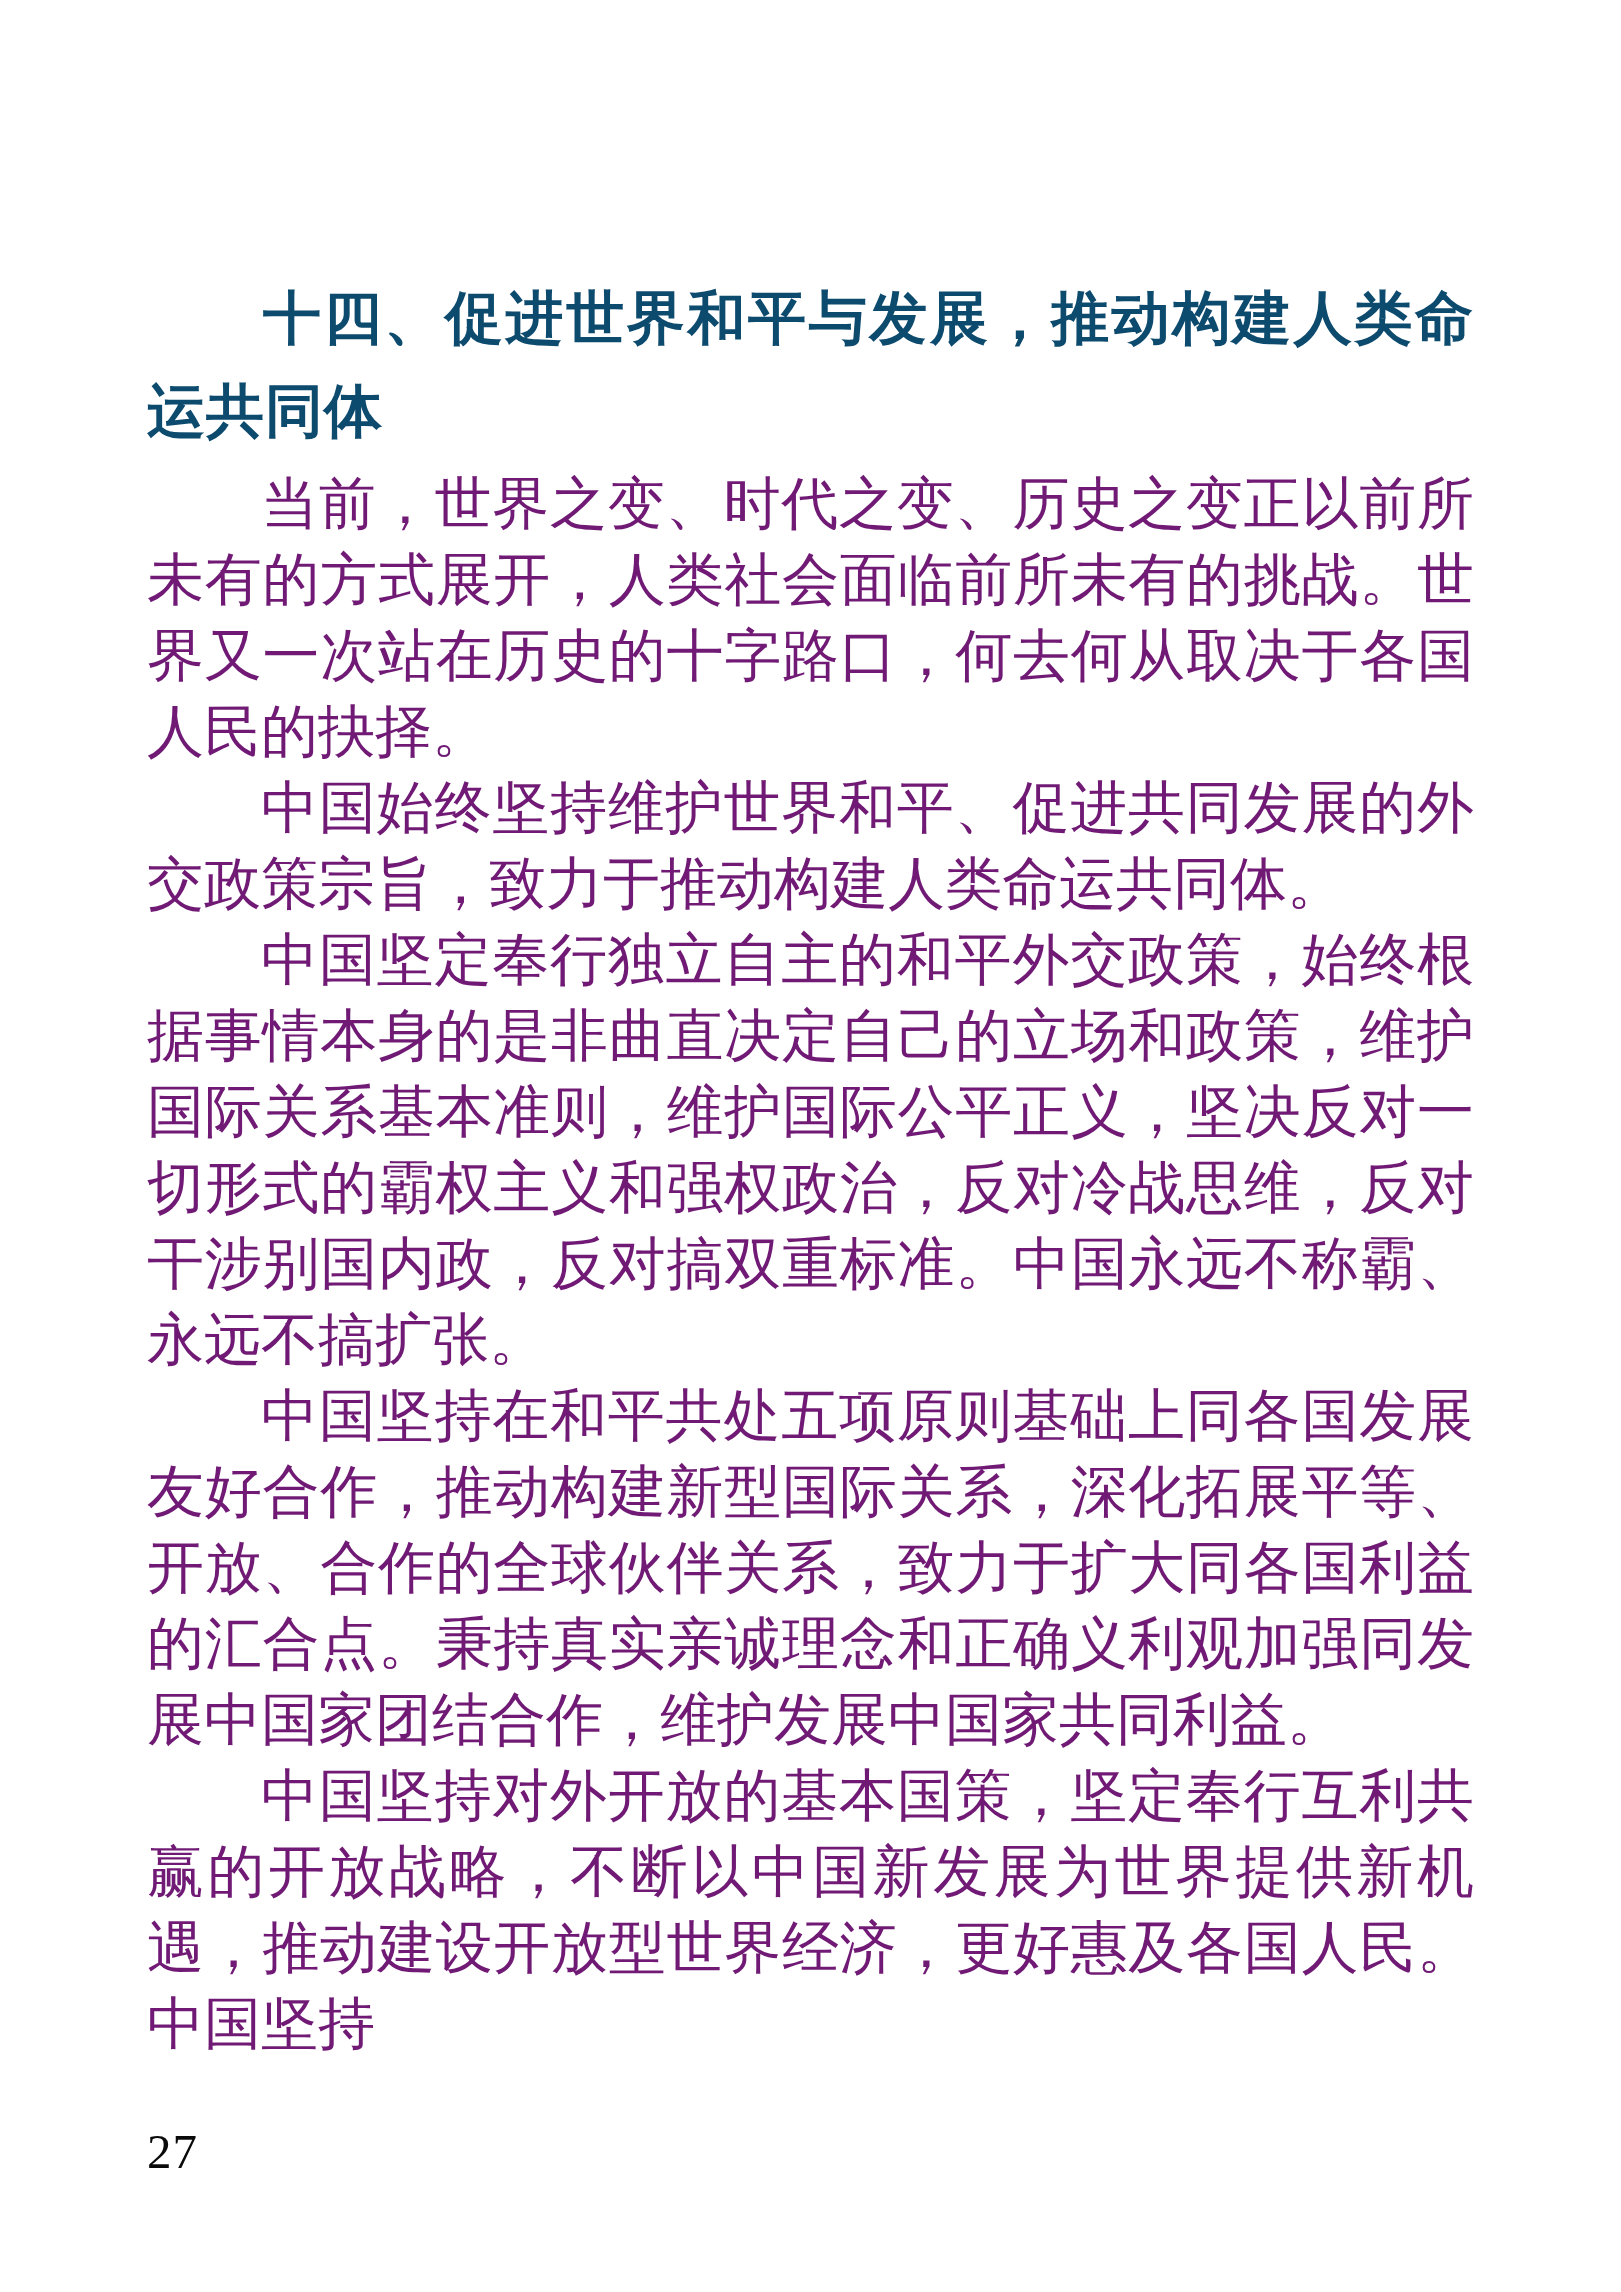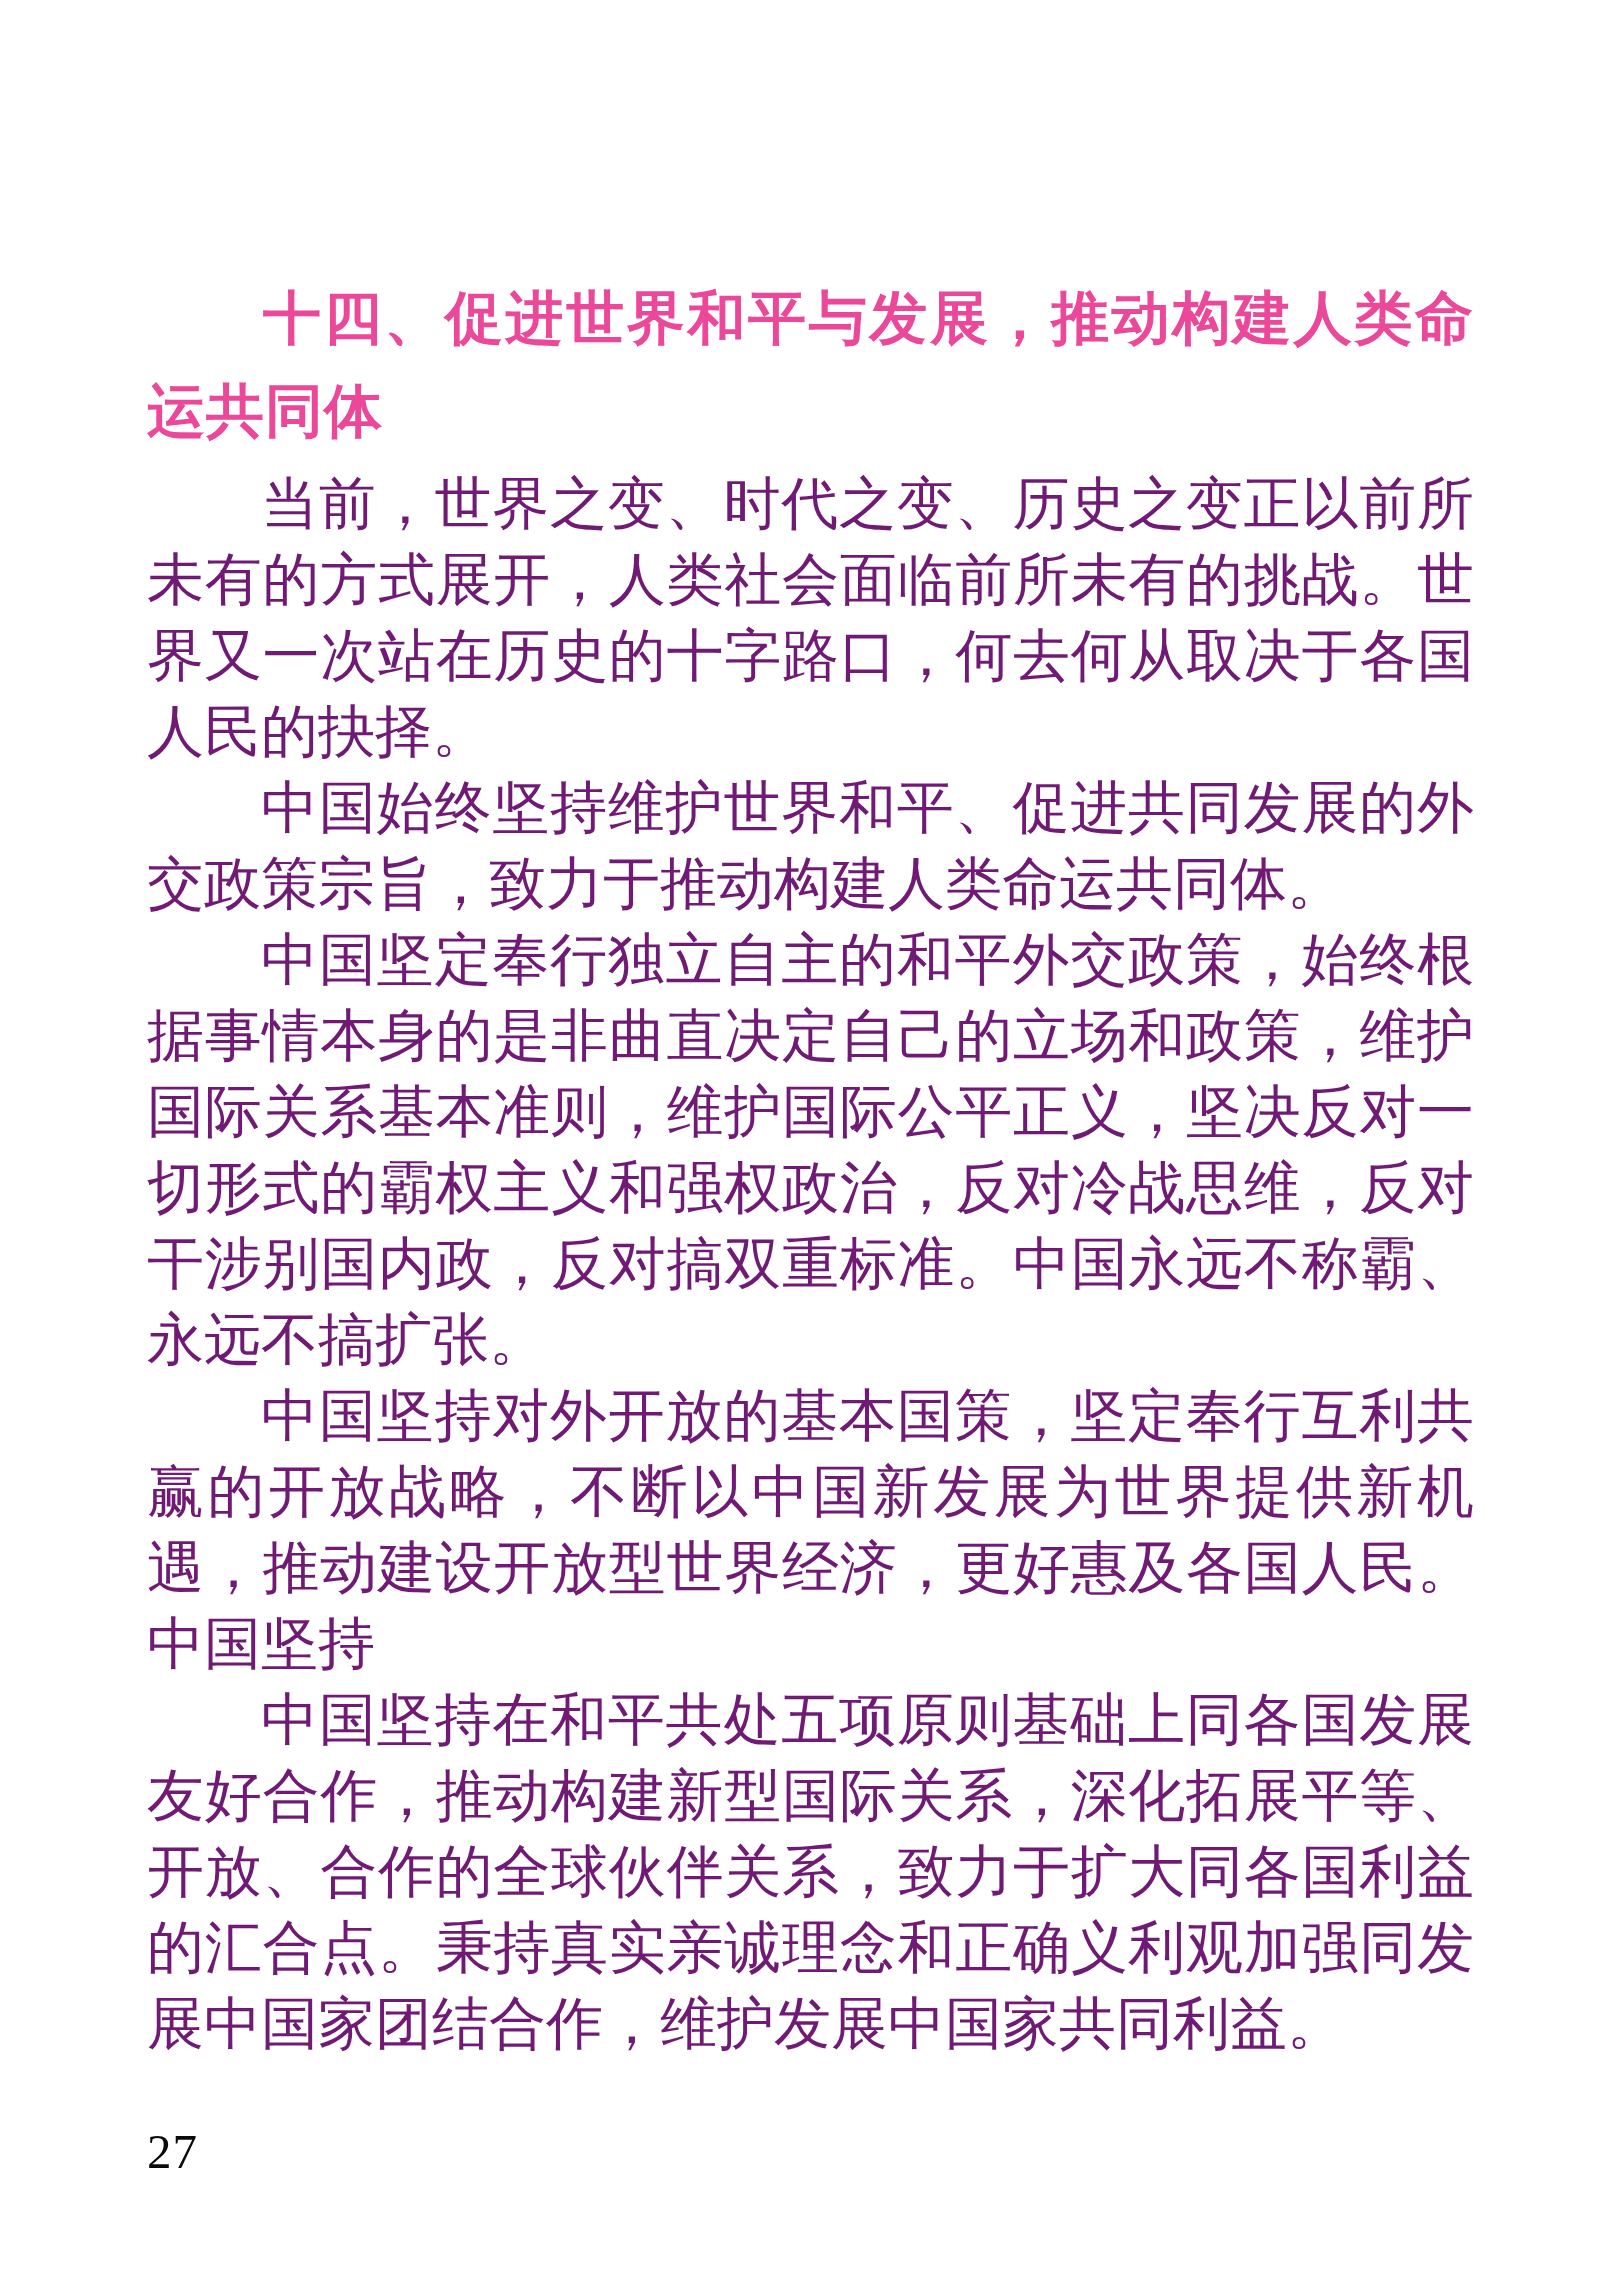--- a/index.html
+++ b/index.html
@@ -19,21 +19,21 @@
     height: 2293px;
     padding: 272px 147px 0 147px;
     background: #ffffff;
     overflow: hidden;
   }
   .heading {
     font-family: "DejaVu Sans", "Liberation Sans", sans-serif;
     font-weight: 700;
     font-size: 58px;
     line-height: 93px;
-    color: #ec4899;
+    color: #0c4a6e;
     text-indent: 2em;
     text-align: justify;
     margin: 0 0 7.8px 0;
     letter-spacing: 1px;
   }
   .body-text p {
     font-family: "Liberation Serif", "DejaVu Serif", serif;
     font-weight: 400;
     font-size: 57px;
     line-height: 76px;
@@ -58,22 +58,22 @@
 <body>
 
 <div class="page">
 
   <h2 class="heading">十四、促进世界和平与发展，推动构建人类命运共同体</h2>
 
   <div class="body-text">
     <p>当前，世界之变、时代之变、历史之变正以前所未有的方式展开，人类社会面临前所未有的挑战。世界又一次站在历史的十字路口，何去何从取决于各国人民的抉择。</p>
     <p>中国始终坚持维护世界和平、促进共同发展的外交政策宗旨，致力于推动构建人类命运共同体。</p>
     <p>中国坚定奉行独立自主的和平外交政策，始终根据事情本身的是非曲直决定自己的立场和政策，维护国际关系基本准则，维护国际公平正义，坚决反对一切形式的霸权主义和强权政治，反对冷战思维，反对干涉别国内政，反对搞双重标准。中国永远不称霸、永远不搞扩张。</p>
+    <p>中国坚持在和平共处五项原则基础上同各国发展友好合作，推动构建新型国际关系，深化拓展平等、开放、合作的全球伙伴关系，致力于扩大同各国利益的汇合点。秉持真实亲诚理念和正确义利观加强同发展中国家团结合作，维护发展中国家共同利益。</p>
     <p>中国坚持对外开放的基本国策，坚定奉行互利共赢的开放战略，不断以中国新发展为世界提供新机遇，推动建设开放型世界经济，更好惠及各国人民。中国坚持</p>
-    <p>中国坚持在和平共处五项原则基础上同各国发展友好合作，推动构建新型国际关系，深化拓展平等、开放、合作的全球伙伴关系，致力于扩大同各国利益的汇合点。秉持真实亲诚理念和正确义利观加强同发展中国家团结合作，维护发展中国家共同利益。</p>
   </div>
 
   <div class="page-footer">
     <span class="page-number">27</span>
   </div>
 
 </div>
 
 
 </body></html>

